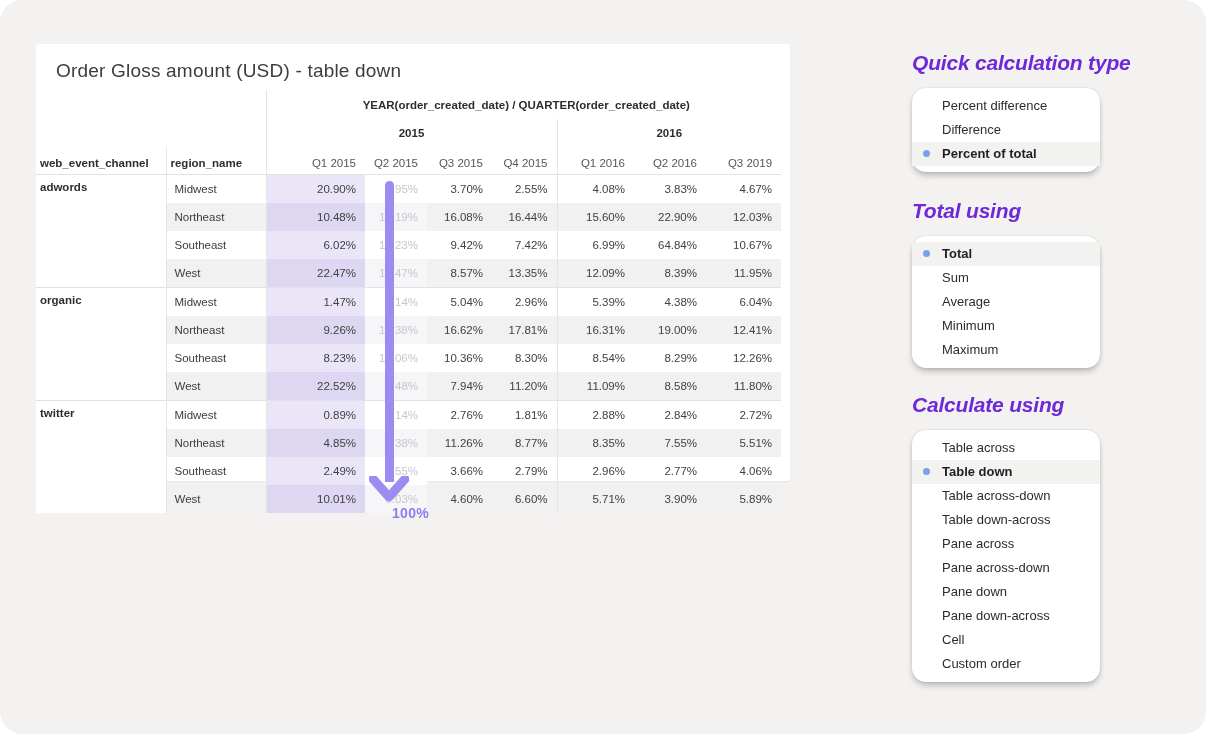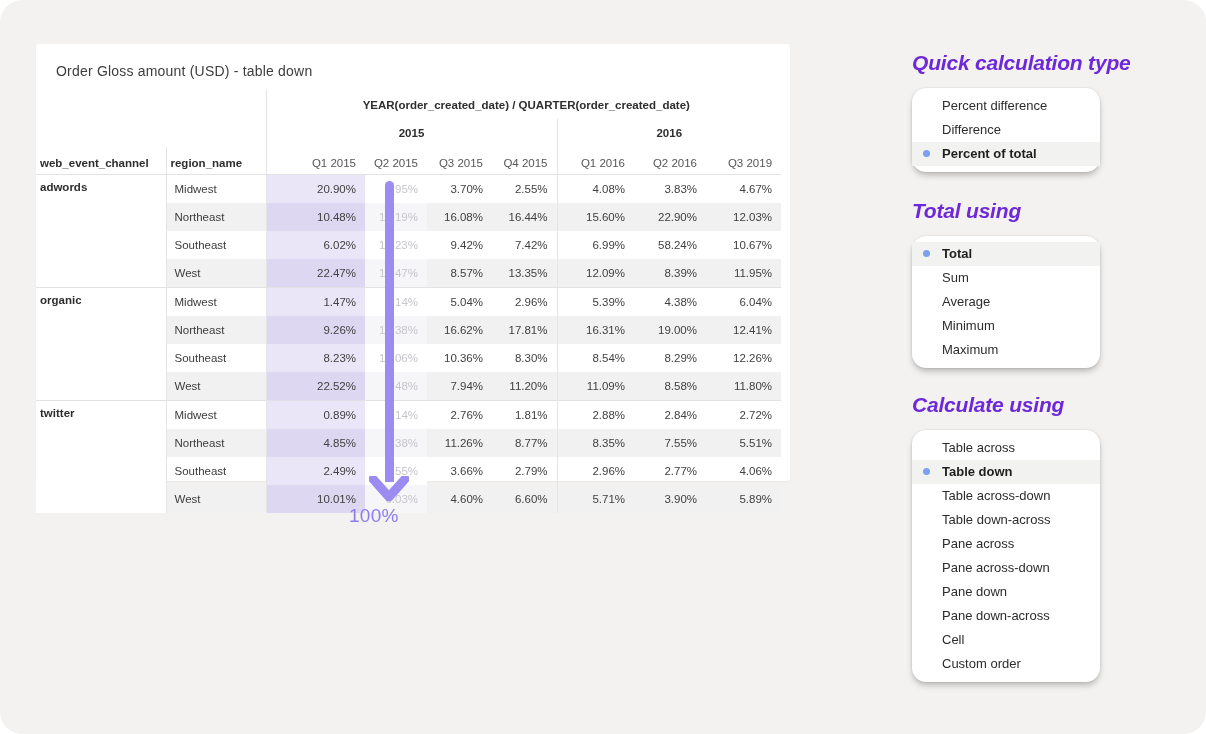--- a/index.html
+++ b/index.html
@@ -7,21 +7,21 @@
     position:relative;width:1206px;height:734px;background:#f3f2f0;
     border-radius:22px;overflow:hidden;
     font-family:"Liberation Sans", sans-serif;
   }
   
   .viz-card{
     position:absolute;left:36px;top:44px;width:754px;height:437px;
     background:#fff;border-radius:3px;box-shadow:0 1px 2px rgba(0,0,0,.05);
   }
   .viz-title{
-    padding:17px 20px 0 20px;font-size:14px;line-height:20px;color:#3d3d3d;letter-spacing:.2px;
+    padding:17px 20px 0 20px;font-size:19px;line-height:20px;color:#3d3d3d;letter-spacing:.2px;
   }
   table.pivot{border-collapse:collapse;table-layout:fixed;width:745px;margin-top:9px;}
   table.pivot th,table.pivot td{font-size:11.5px;overflow:hidden;white-space:nowrap;}
   .r-dims th{height:27px;vertical-align:middle;}
   .dims-label{font-weight:bold;color:#2e2e2e;text-align:center;padding-left:6px;}
   .r-years th{height:26px;font-weight:bold;color:#2e2e2e;text-align:center;vertical-align:middle;}
   .r-quarters th{
     height:22px;font-weight:normal;color:#565656;text-align:right;
     padding:0 9px 5px 0;vertical-align:bottom;border-bottom:1px solid #e2e2e4;
   }
@@ -38,22 +38,22 @@
   .bl{border-left:1px solid #e5e5e7;}
   tr.gsep td{border-top:1px solid #e2e2e4;}
   
   .arrow-line{
     position:absolute;left:385px;top:181px;width:9px;height:301px;
     background:var(--arrow);border-radius:5px 5px 0 0;z-index:5;
   }
   .arrow-head{position:absolute;left:369px;top:476px;z-index:5;}
   .arrow-head path{stroke:var(--arrow);stroke-width:9;fill:none;stroke-linecap:round;stroke-linejoin:round;}
   .arrow-label{
-    position:absolute;left:349px;top:505px;width:80px;text-align:left;
-    font-size:19px;font-weight:normal;color:var(--annotation);z-index:5;letter-spacing:.3px;
+    position:absolute;left:349px;top:505px;width:80px;text-align:right;
+    font-size:14px;font-weight:bold;color:var(--annotation);z-index:5;letter-spacing:.3px;
   }
   
   .panel{position:absolute;left:912px;width:188px;}
   .panel:nth-of-type(1){top:50px;}
   .panel:nth-of-type(2){top:198px;}
   .panel:nth-of-type(3){top:392px;}
   .panel-title{
     margin:0 0 12px 0;font-size:21px;line-height:26px;font-weight:bold;
     color:#6d28d9;letter-spacing:-.2px;white-space:nowrap;font-style:italic;
   }
@@ -129,21 +129,21 @@
             <td class="val">22.90%</td>
             <td class="val">12.03%</td>
           </tr>
           <tr class="odd">
             <td class="region bl">Southeast</td>
             <td class="val q1 bl">6.02%</td>
             <td class="val q2">10.23%</td>
             <td class="val">9.42%</td>
             <td class="val">7.42%</td>
             <td class="val bl">6.99%</td>
-            <td class="val">58.24%</td>
+            <td class="val">64.84%</td>
             <td class="val">10.67%</td>
           </tr>
           <tr class="even">
             <td class="region bl">West</td>
             <td class="val q1 bl">22.47%</td>
             <td class="val q2">10.47%</td>
             <td class="val">8.57%</td>
             <td class="val">13.35%</td>
             <td class="val bl">12.09%</td>
             <td class="val">8.39%</td>

